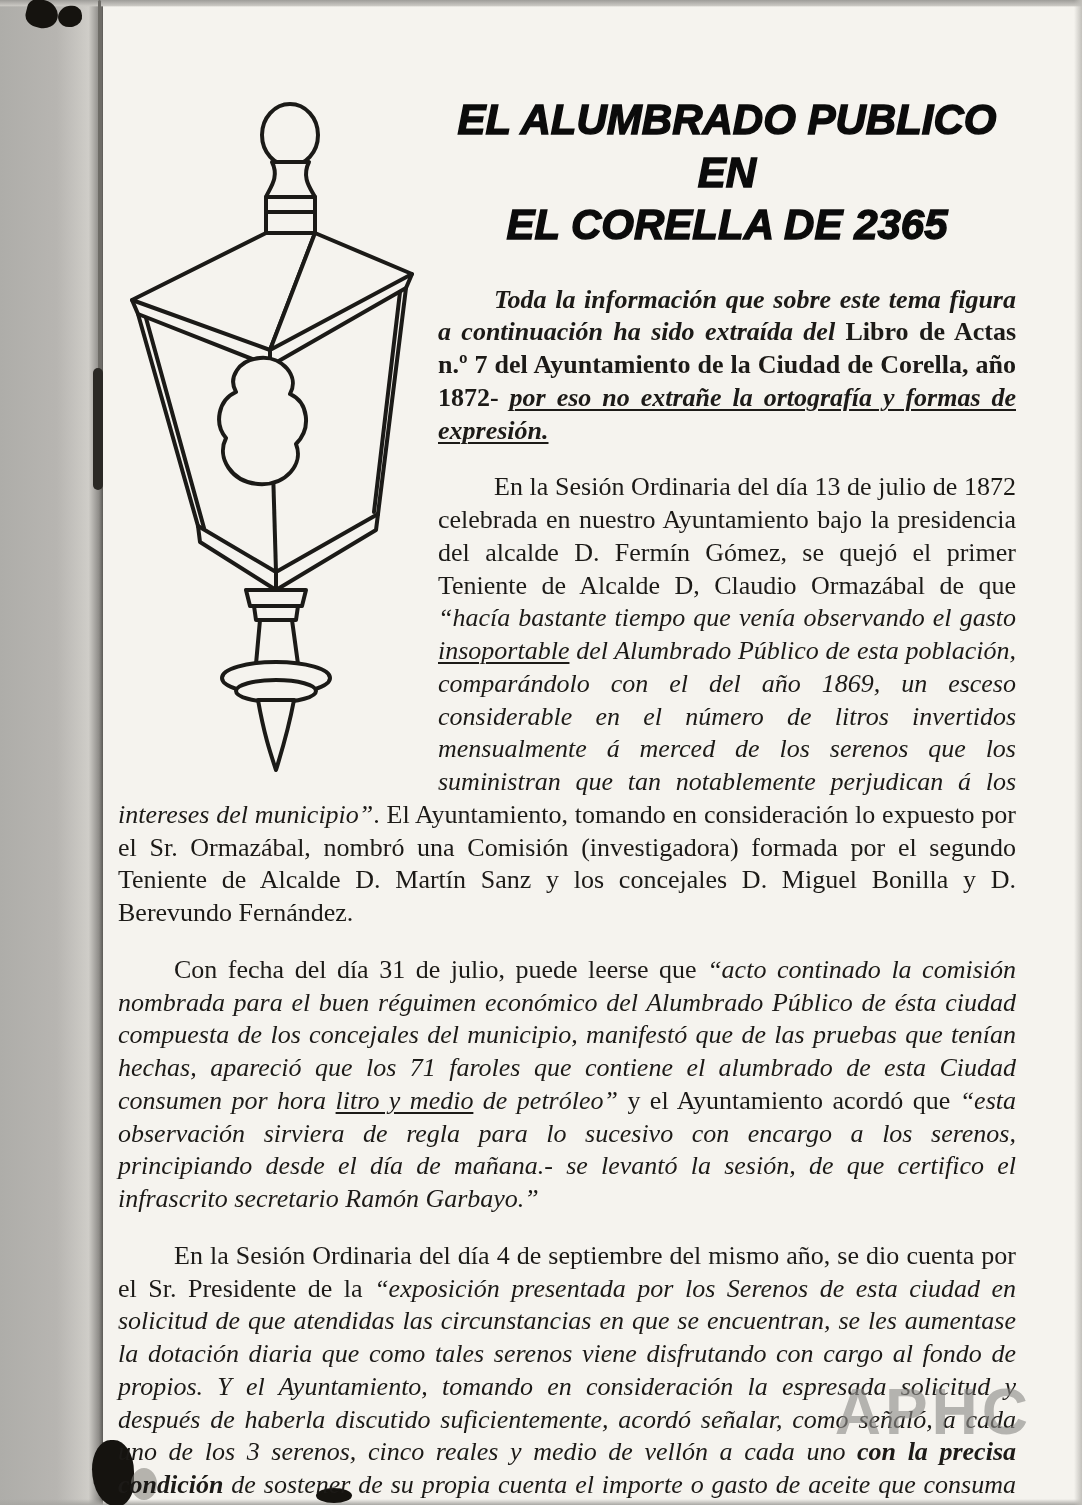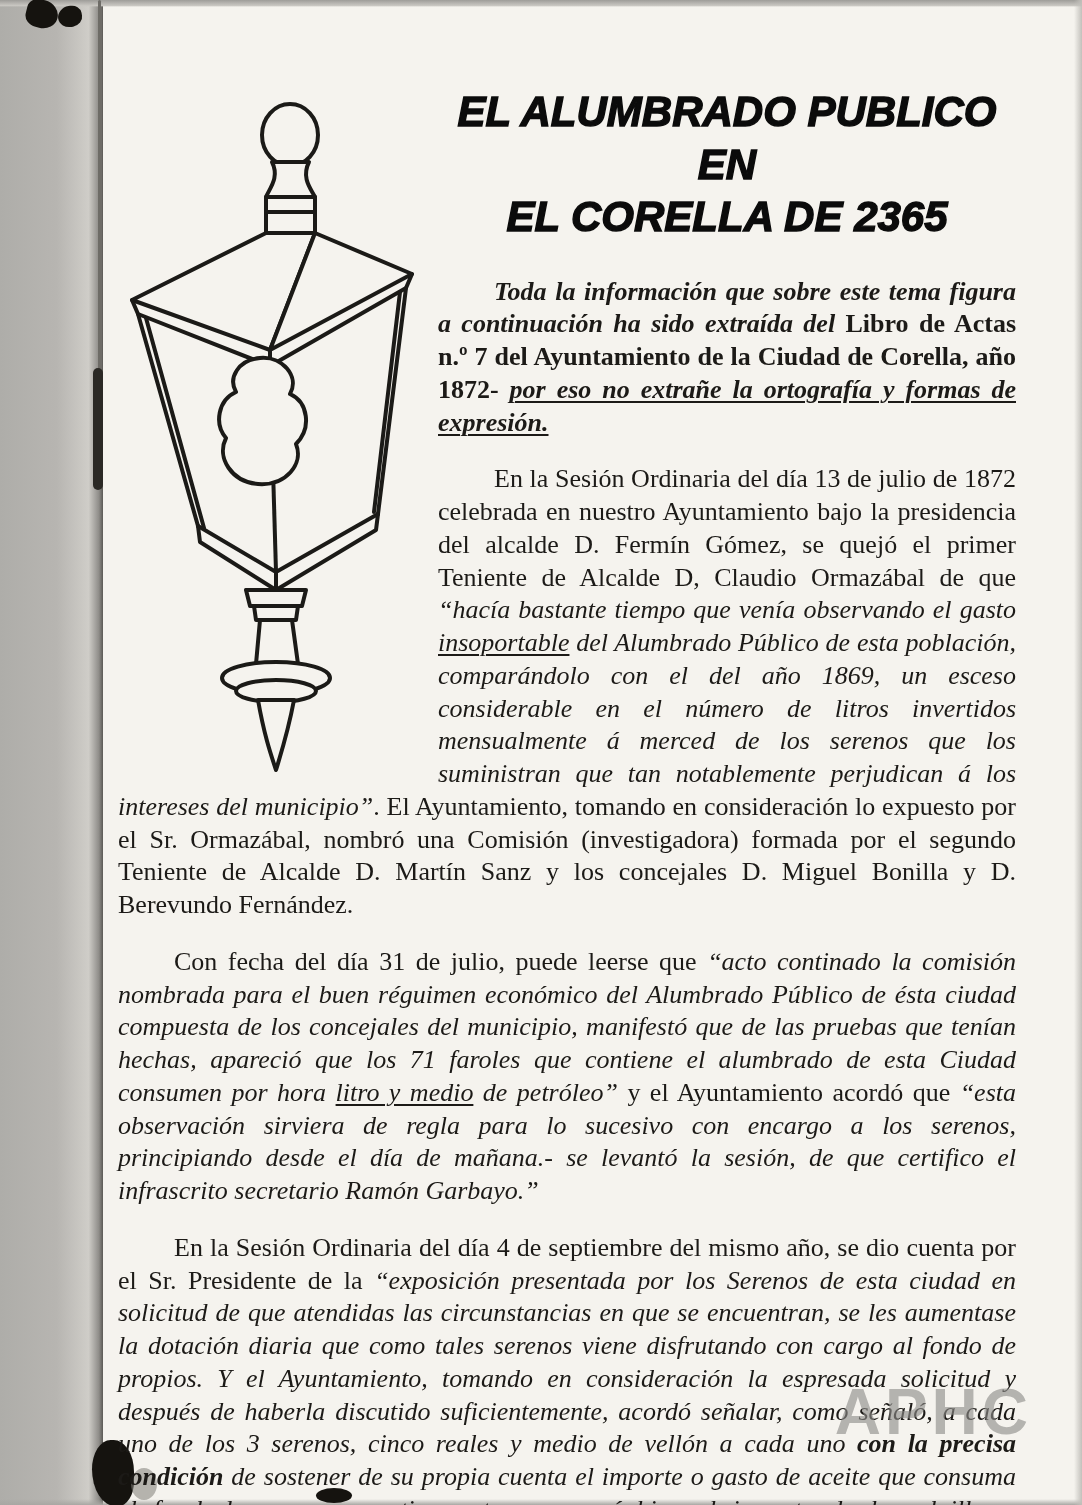--- a/index.html
+++ b/index.html
@@ -25,21 +25,21 @@
   .blob-c { left:92px; top:1440px; width:42px; height:66px; border-radius:48% 52% 40% 60%; }
   .smudge { left:131px; top:1468px; width:26px; height:32px; background:#7f7d78; opacity:.55; border-radius:50%; }
   .blob-d { left:316px; top:1488px; width:36px; height:15px; border-radius:50%; }
 
   
   .content { position:absolute; left:118px; top:86px; width:898px; color:var(--ink,#1c1a17); }
   .lamp { float:left; width:308px; height:692px; margin:4px 12px 8px 0; }
   .lamp svg { display:block; }
 
   .title { font-family:"Liberation Sans", sans-serif; font-style:italic; font-weight:bold;
-    font-size:42px; line-height:1.25; text-align:center; color:var(--title,#0b0b0b);
+    font-size:42px; line-height:1.25; text-align:center; margin-top:8px; color:var(--title,#0b0b0b);
     -webkit-text-stroke:1.4px var(--title,#0b0b0b); letter-spacing:0; }
   .title .tl { display:block; }
 
   .para { font-size:26px; line-height:1.26; text-align:justify; text-indent:56px;
     margin-top:24px; hyphens:auto; -webkit-hyphens:auto; }
   .bold-intro { font-weight:bold; margin-top:32px; }
 
   .it { font-style:italic;margin-top:34px; }
   .bd { font-weight:bold; }
   .un { text-decoration:underline; text-underline-offset:3px; text-decoration-thickness:2px; }

